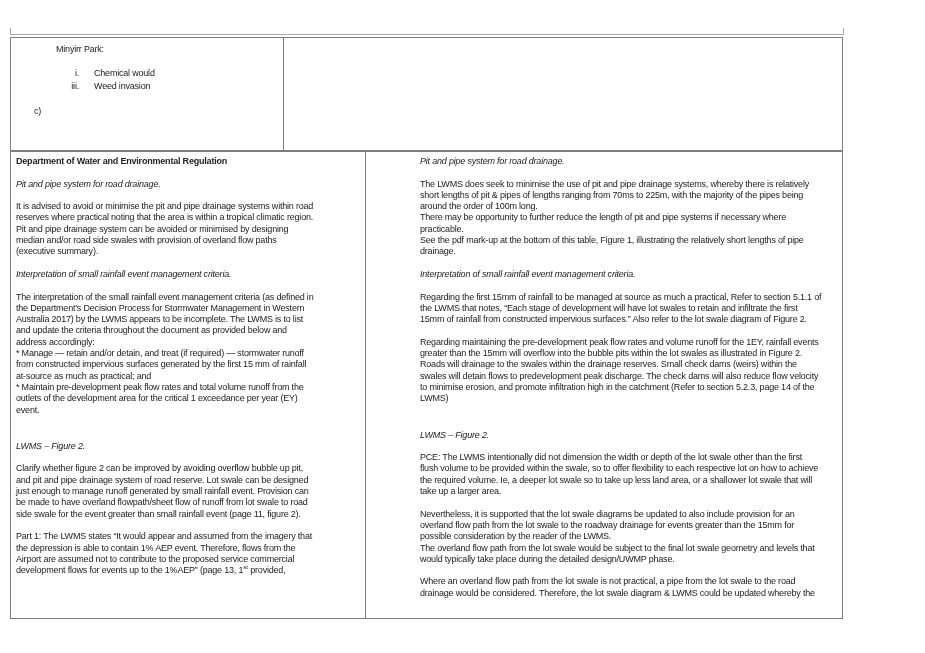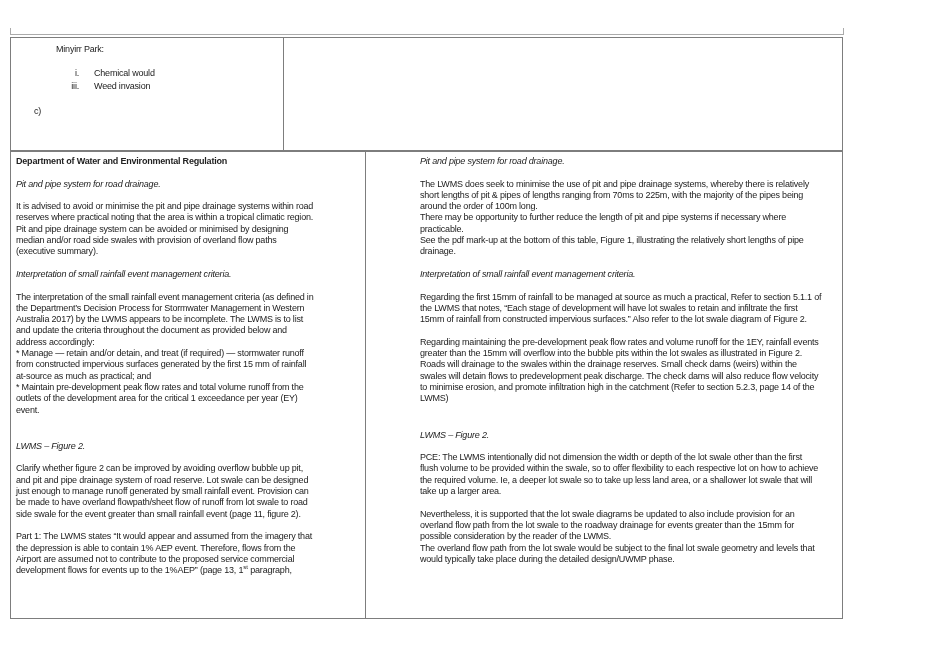--- a/index.html
+++ b/index.html
@@ -96,21 +96,21 @@
 event.</p>
           <p class="para italic gap-before">LWMS – Figure 2.</p>
           <p class="para">Clarify whether figure 2 can be improved by avoiding overflow bubble up pit,
 and pit and pipe drainage system of road reserve. Lot swale can be designed
 just enough to manage runoff generated by small rainfall event. Provision can
 be made to have overland flowpath/sheet flow of runoff from lot swale to road
 side swale for the event greater than small rainfall event (page 11, figure 2).</p>
           <p class="para"><span>Part 1: The LWMS states “It would appear and assumed from the imagery that
 the depression is able to contain 1% AEP event. Therefore, flows from the
 Airport are assumed not to contribute to the proposed service commercial
-development flows for events up to the 1%AEP” (page 13, 1</span><sup>st</sup><span> paragraph,</span></p>
+development flows for events up to the 1%AEP” (page 13, 1</span><sup>st</sup><span> provided,</span></p>
         </div>
     </div>
     <div class="col col-right">
       <div>
           <p class="para italic">Pit and pipe system for road drainage.</p>
           <p class="para">The LWMS does seek to minimise the use of pit and pipe drainage systems, whereby there is relatively
 short lengths of pit &amp; pipes of lengths ranging from 70ms to 225m, with the majority of the pipes being
 around the order of 100m long.
 There may be opportunity to further reduce the length of pit and pipe systems if necessary where
 practicable.
@@ -129,17 +129,19 @@
           <p class="para italic gap-before">LWMS – Figure 2.</p>
           <p class="para">PCE: The LWMS intentionally did not dimension the width or depth of the lot swale other than the first
 flush volume to be provided within the swale, so to offer flexibility to each respective lot on how to achieve
 the required volume. Ie, a deeper lot swale so to take up less land area, or a shallower lot swale that will
 take up a larger area.</p>
           <p class="para">Nevertheless, it is supported that the lot swale diagrams be updated to also include provision for an
 overland flow path from the lot swale to the roadway drainage for events greater than the 15mm for
 possible consideration by the reader of the LWMS.
 The overland flow path from the lot swale would be subject to the final lot swale geometry and levels that
 would typically take place during the detailed design/UWMP phase.</p>
+          <p class="para">Where an overland flow path from the lot swale is not practical, a pipe from the lot swale to the road
+drainage would be considered. Therefore, the lot swale diagram &amp; LWMS could be updated whereby the</p>
         </div>
     </div>
   </div>
 
 </div>
 
 </body></html>

